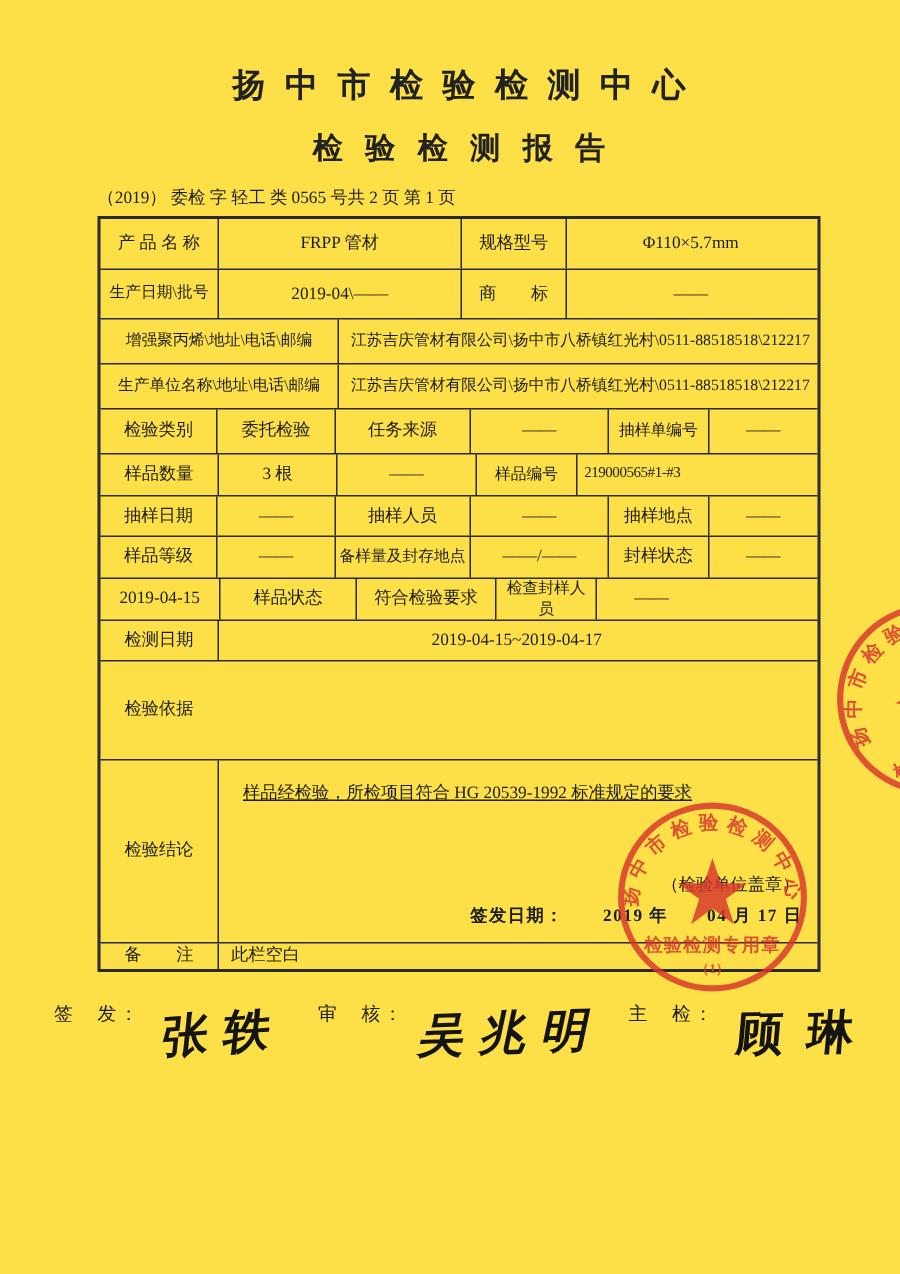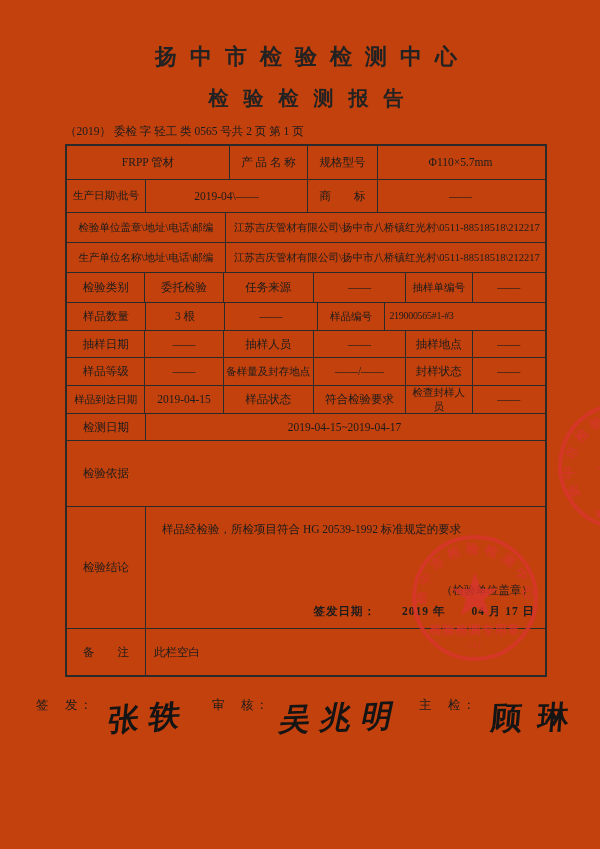--- a/index.html
+++ b/index.html
@@ -1,19 +1,19 @@
 <!DOCTYPE html>
 <html><head>
 <meta charset="utf-8">
 <style>
   * { margin:0; padding:0; box-sizing:border-box; }
   html,body { background:#e8e8e8; }
   .page {
     position:relative; width:600px; height:849px; margin:0 auto;
-    background:#c2410c; overflow:hidden; color:#1c1c1c;
+    background:#fde047; overflow:hidden; color:#1c1c1c;
     font-family:"Liberation Serif","DejaVu Serif",serif;
     padding-left:12px;
   }
   .org-title {
     margin-top:42px; text-align:center; font-size:22px; font-weight:bold;
     letter-spacing:13px; text-indent:13px; color:#222;
   }
   .report-title {
     margin-top:13px; text-align:center; font-size:20px; font-weight:bold;
     letter-spacing:15px; text-indent:15px; color:#222;
@@ -30,29 +30,29 @@
   .cell {
     display:flex; align-items:center; justify-content:center;
     font-size:11.5px; line-height:1.25; text-align:center; padding:1px 2px;
   }
   .cell + .cell { border-left:1px solid #2a2a2a; }
   .left { justify-content:flex-start; text-align:left; padding-left:8px; }
   .small { font-size:10.5px; }
   .tiny { font-size:10px; letter-spacing:-0.3px; }
   
   .h34{height:33px} .h31{height:30px} .h29{height:28px} .h28{height:27px}
-  .h66{height:66px} .h122{height:122px} .h34b{height:47px}
+  .h66{height:66px} .h122{height:122px} .h34b{height:18px}
   
   .wA1{width:78px} .wA2{width:162px} .wA3{width:70px} .wA4{width:166px}
   .wB1{width:158px} .wB2{width:318px}
   .wC1{width:78px} .wC2{width:79px} .wC3{width:91px} .wC4{width:93px}
   .wC5{width:67px} .wC6{width:74px}
   .wD1{width:78px} .wD2{width:398px}
   .conclusion-cell { position:relative; display:block; text-align:left; }
-  .conclusion-text { padding:14px 12px 0 14px; font-size:11.5px; }
+  .conclusion-text { padding:14px 12px 0 14px; font-size:11.5px;text-decoration:underline; }
   .seal-note { position:absolute; right:10px; top:76px; font-size:11.5px; }
   .issue-line { position:absolute; right:8px; bottom:10px; font-size:11.5px; letter-spacing:1px;font-weight:bold; }
   .issue-line .gap { display:inline-block; width:26px; }
   .sign-row {
     width:540px; margin:20px auto 0 auto; display:flex; align-items:flex-start;
   }
   .sign-label { font-size:12.5px; letter-spacing:2px; white-space:nowrap; }
   .signature {
     font-size:31px; font-weight:bold; letter-spacing:10px; white-space:nowrap;
     transform:rotate(-4deg) skewX(-10deg); color:#141414;
@@ -76,35 +76,35 @@
   <div class="report-title">检验检测报告</div>
 
   <div class="doc-line">
     <span>（2019） 委检 字 轻工 类 0565 号</span>
     <span>共 2 页 第 1 页</span>
   </div>
 
   <div class="report-table">
 
     <div class="trow h34">
+      <div class="cell wA1">产 品 名 称</div>
       <div class="cell wA2">FRPP 管材</div>
-      <div class="cell wA1">产 品 名 称</div>
       <div class="cell wA3">规格型号</div>
       <div class="cell wA4">Φ110×5.7mm</div>
     </div>
 
     <div class="trow h34">
       <div class="cell wA1 small">生产日期\批号</div>
       <div class="cell wA2">2019-04\——</div>
       <div class="cell wA3">商　　标</div>
       <div class="cell wA4">——</div>
     </div>
 
     <div class="trow h31">
-      <div class="cell wB1 small">检验单位盖章\地址\电话\邮编</div>
+      <div class="cell wB1 small">增强聚丙烯\地址\电话\邮编</div>
       <div class="cell wB2 left small">江苏吉庆管材有限公司\扬中市八桥镇红光村\0511-88518518\212217</div>
     </div>
 
     <div class="trow h31">
       <div class="cell wB1 small">生产单位名称\地址\电话\邮编</div>
       <div class="cell wB2 left small">江苏吉庆管材有限公司\扬中市八桥镇红光村\0511-88518518\212217</div>
     </div>
 
     <div class="trow h31">
       <div class="cell wC1">检验类别</div>
@@ -135,21 +135,20 @@
     <div class="trow h29">
       <div class="cell wC1">样品等级</div>
       <div class="cell wC2">——</div>
       <div class="cell wC3 small">备样量及封存地点</div>
       <div class="cell wC4">——/——</div>
       <div class="cell wC5">封样状态</div>
       <div class="cell wC6">——</div>
     </div>
 
     <div class="trow h29">
-      <div class="cell wC1 small">样品到达日期</div>
       <div class="cell wC2">2019-04-15</div>
       <div class="cell wC3">样品状态</div>
       <div class="cell wC4">符合检验要求</div>
       <div class="cell wC5 small">检查封样人员</div>
       <div class="cell wC6">——</div>
     </div>
 
     <div class="trow h28">
       <div class="cell wD1">检测日期</div>
       <div class="cell wD2">2019-04-15~2019-04-17</div>

